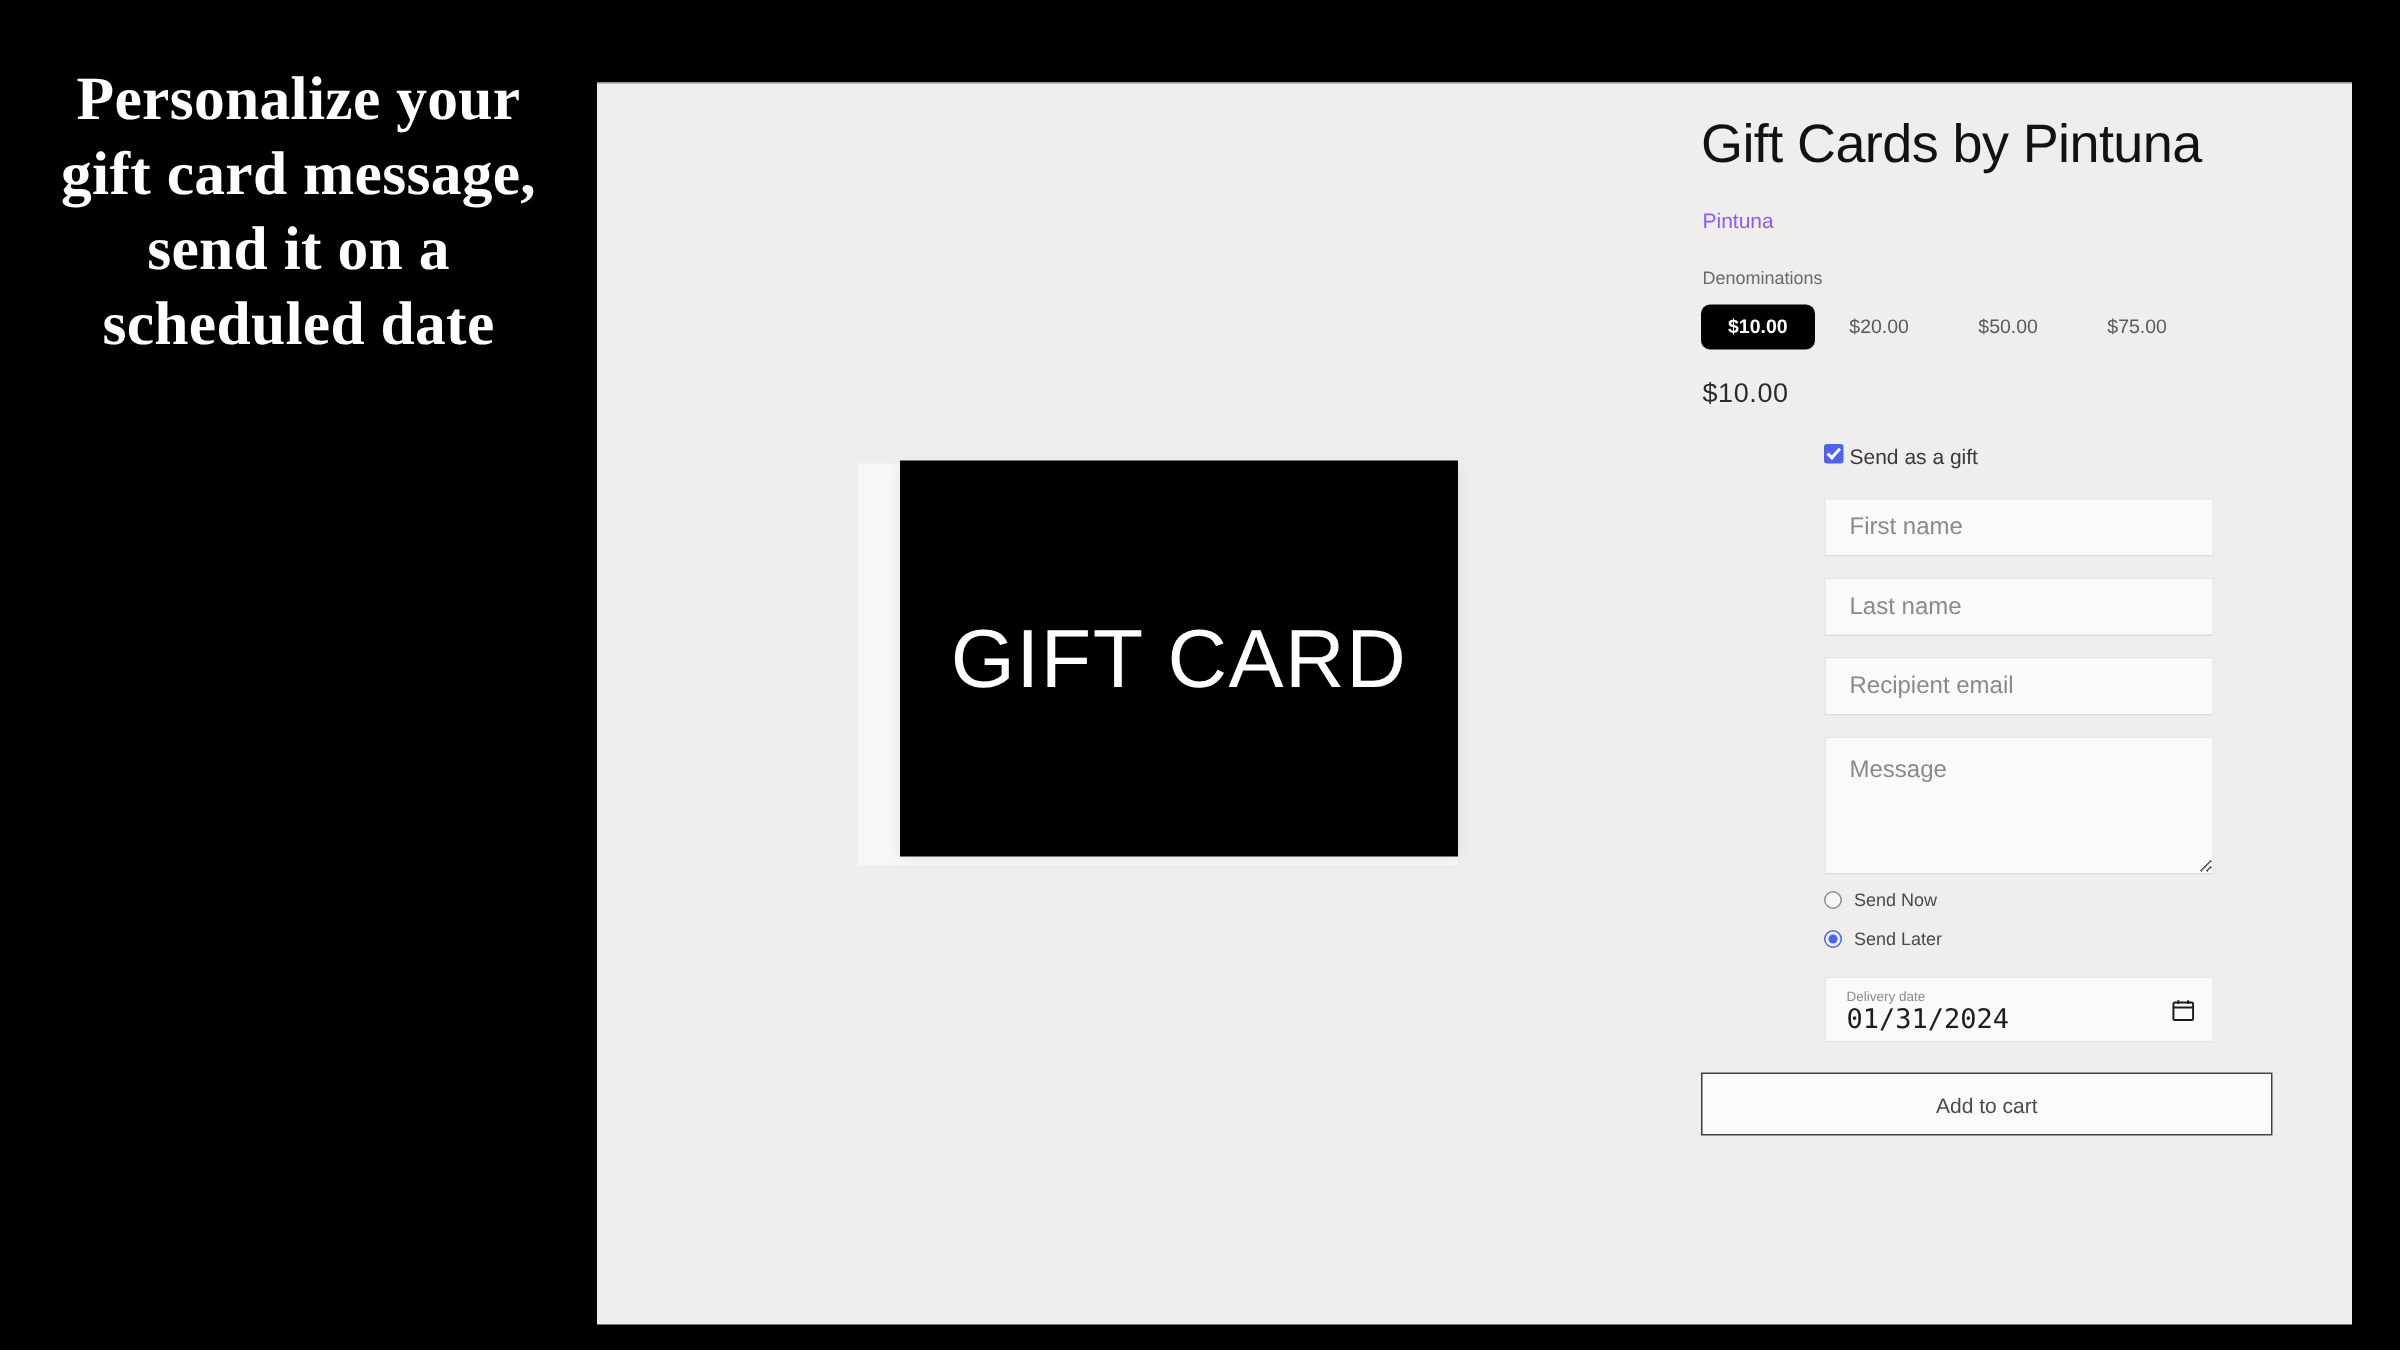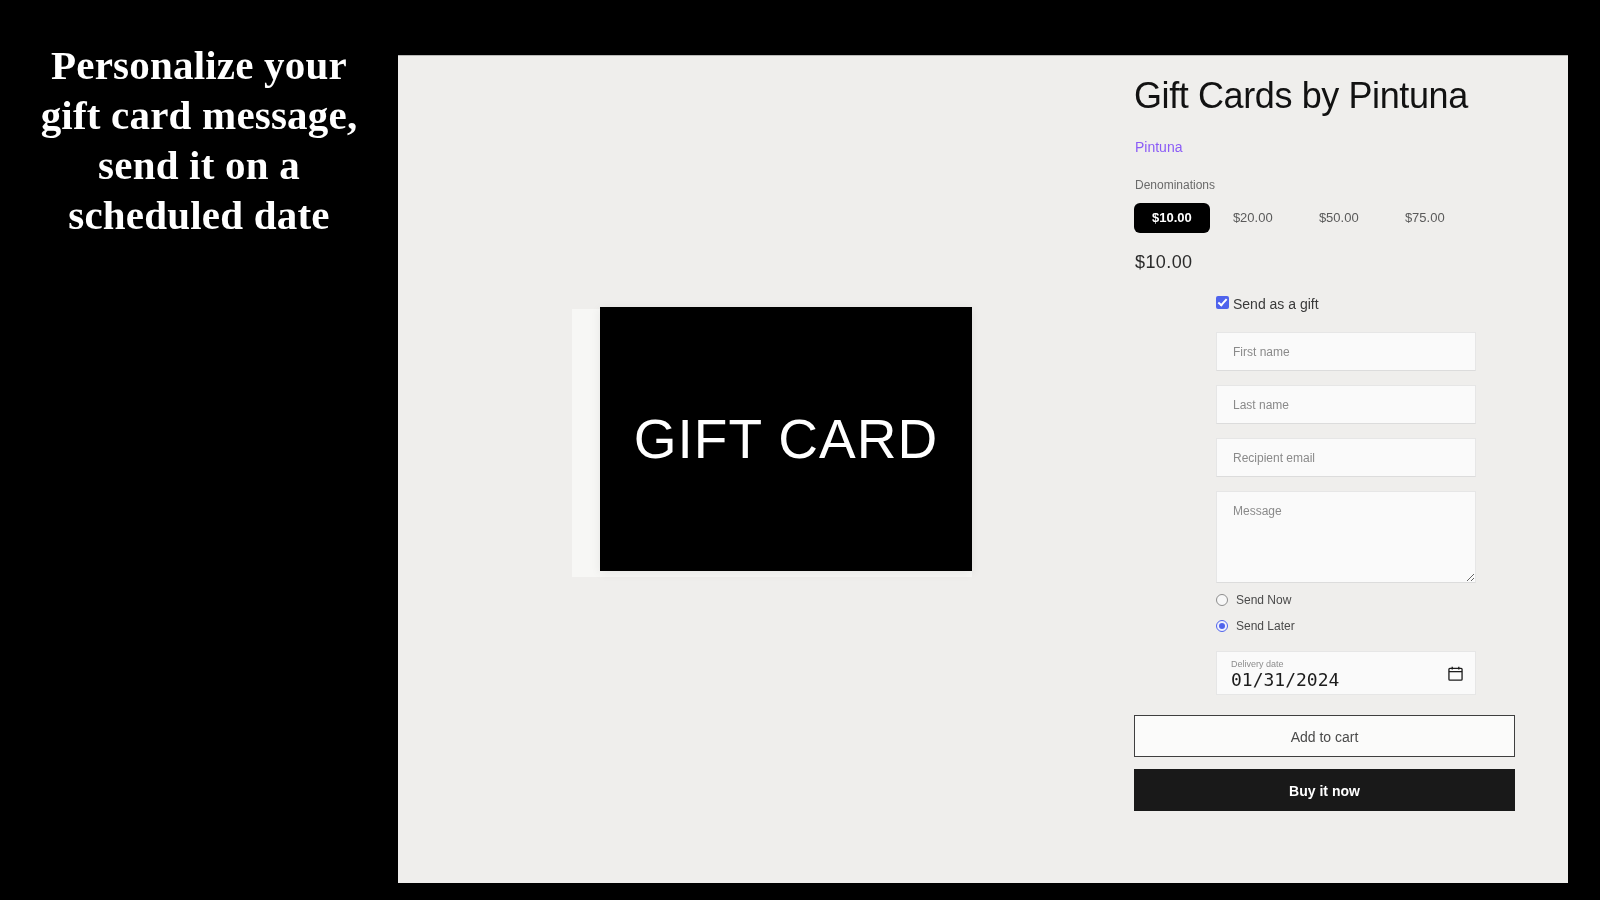--- a/index.html
+++ b/index.html
@@ -209,21 +209,21 @@
   }
 
   .field {
     width: 100%;
     box-sizing: border-box;
     height: 39px;
     background: #fafafa;
     border: 1px solid #e6e6e6;
     border-bottom-color: #dcdcdc;
     font-family: "Liberation Sans", sans-serif;
-    font-size: 12px;
+    font-size: 16px;
     color: #3a3a3a;
     padding: 0 16px;
     margin-bottom: 14px;
     display: block;
     outline: none;
   }
   .field::placeholder { color: #8a8a8a; }
 
   textarea.field {
     height: 92px;
@@ -401,18 +401,17 @@
               <line x1="1" y1="6" x2="15" y2="6" stroke="currentColor" stroke-width="1.4"></line>
               <line x1="4.5" y1="0.8" x2="4.5" y2="3.6" stroke="currentColor" stroke-width="1.4"></line>
               <line x1="11.5" y1="0.8" x2="11.5" y2="3.6" stroke="currentColor" stroke-width="1.4"></line>
             </svg>
           </span>
         </div>
       </div>
 
       <div class="actions">
         <button class="btn btn-secondary">Add to cart</button>
-        <button class="btn btn-primary">Buy it now</button>
       </div>
 
     </div>
   </div>
 </div>
 
 </body></html>

